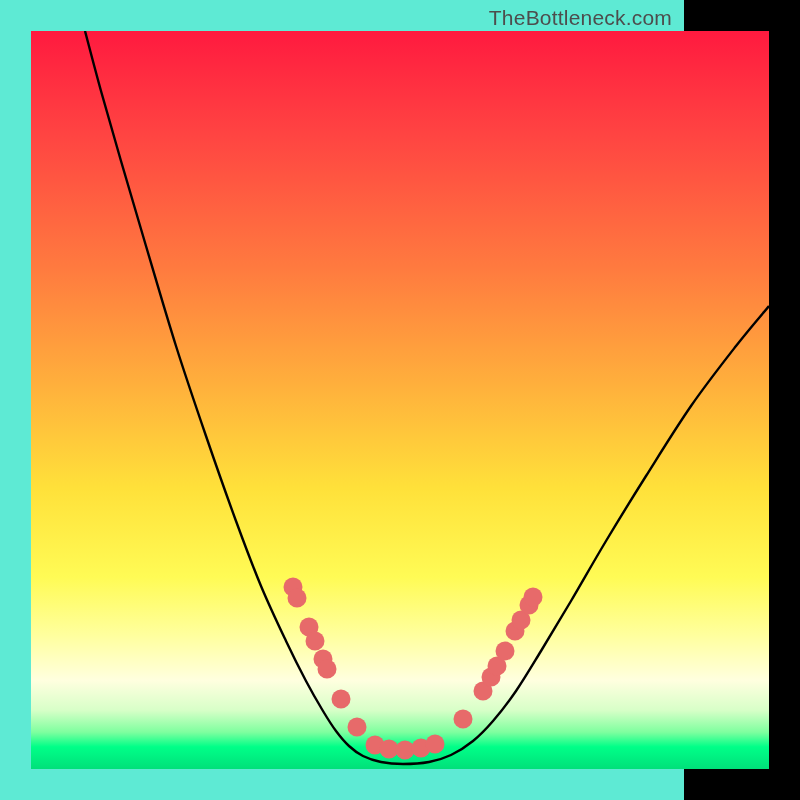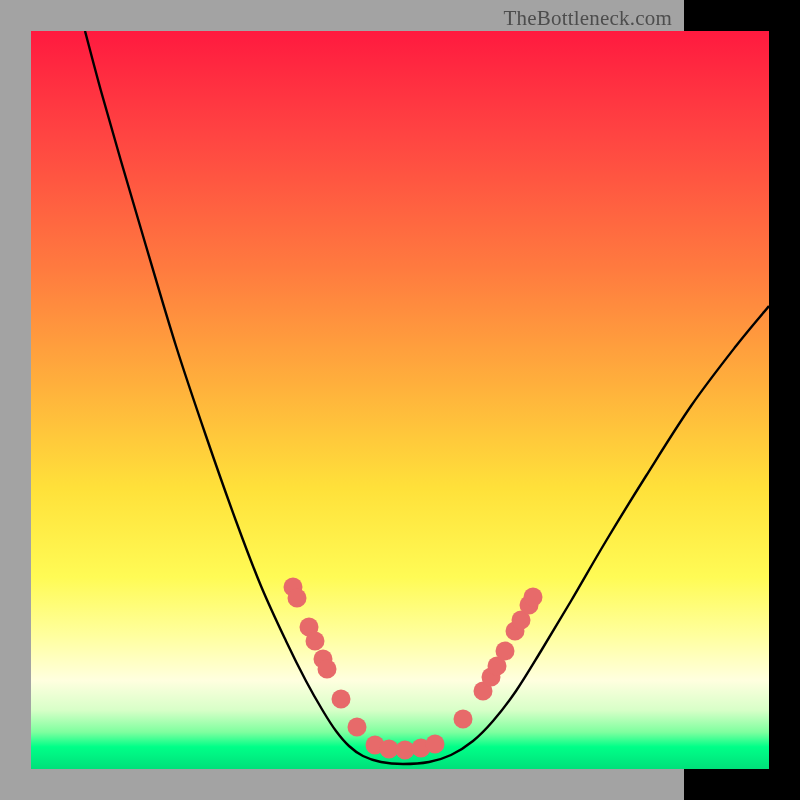--- a/index.html
+++ b/index.html
@@ -10,22 +10,21 @@
     overflow: hidden;
     background: #000;
     font-family: Arial, Helvetica, sans-serif;
   }
   .frame {
     position: absolute;
     left: 0;
     top: 0;
     width: 684px;
     height: 800px;
-    background: #a3a3a3;
-    font-family: Liberation Serif, serif;
+    background: #5eead4;
   }
   .plot {
     position: absolute;
     left: 31px;
     top: 31px;
     width: 738px;
     height: 738px;
     
     background: linear-gradient(to bottom,
       #ff1a3f 0%,

